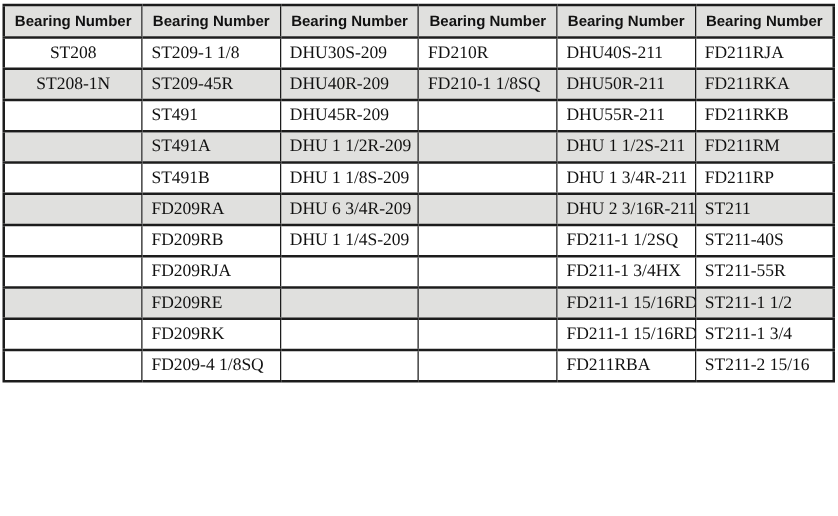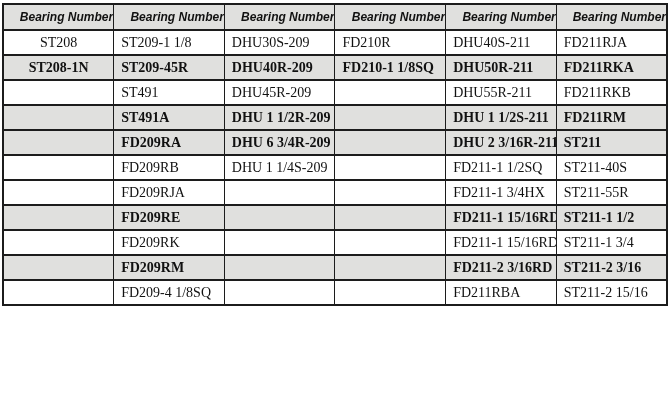--- a/index.html
+++ b/index.html
@@ -34,39 +34,37 @@
     overflow: hidden;
     white-space: nowrap;
     color: var(--text);
   }
   th {
     height: 26px;
     background: var(--header-bg);
     font-family: "Liberation Sans", sans-serif;
     font-weight: bold;
     font-size: 12px;
-    text-align: right;
+    text-align: center;
     padding: 0;
-    font-style: italic;
   }
   td {
     height: 25px;
     background: var(--row-bg);
     font-family: "Liberation Serif", serif;
     font-size: 14px;
     text-align: left;
     padding: 0 0 0 7px;
   }
   td.col-first {
     text-align: center;
     padding: 2px;
   }
   tr.alt td {
     background: var(--alt-bg);
-    font-weight: bold;
   }
 </style>
 </head>
 <body>
 
 <div class="wrap">
   <table class="bearing-table">
     <thead>
         <tr>
           <th>Bearing Number</th>
@@ -103,20 +101,28 @@
           <td>FD211RKB</td>
         </tr>
         <tr class="alt">
           <td class="col-first"></td>
           <td>ST491A</td>
           <td>DHU 1 1/2R-209</td>
           <td></td>
           <td>DHU 1 1/2S-211</td>
           <td>FD211RM</td>
         </tr>
+        <tr>
+          <td class="col-first"></td>
+          <td>ST491B</td>
+          <td>DHU 1 1/8S-209</td>
+          <td></td>
+          <td>DHU 1 3/4R-211</td>
+          <td>FD211RP</td>
+        </tr>
         <tr class="alt">
           <td class="col-first"></td>
           <td>FD209RA</td>
           <td>DHU 6 3/4R-209</td>
           <td></td>
           <td>DHU 2 3/16R-211</td>
           <td>ST211</td>
         </tr>
         <tr>
           <td class="col-first"></td>
@@ -143,28 +149,20 @@
           <td>ST211-1 1/2</td>
         </tr>
         <tr>
           <td class="col-first"></td>
           <td>FD209RK</td>
           <td></td>
           <td></td>
           <td>FD211-1 15/16RDC</td>
           <td>ST211-1 3/4</td>
         </tr>
-        <tr class="alt">
-          <td class="col-first"></td>
-          <td>FD209RM</td>
-          <td></td>
-          <td></td>
-          <td>FD211-2 3/16RD</td>
-          <td>ST211-2 3/16</td>
-        </tr>
         <tr>
           <td class="col-first"></td>
           <td>FD209-4 1/8SQ</td>
           <td></td>
           <td></td>
           <td>FD211RBA</td>
           <td>ST211-2 15/16</td>
         </tr>
       </tbody>
   </table>

